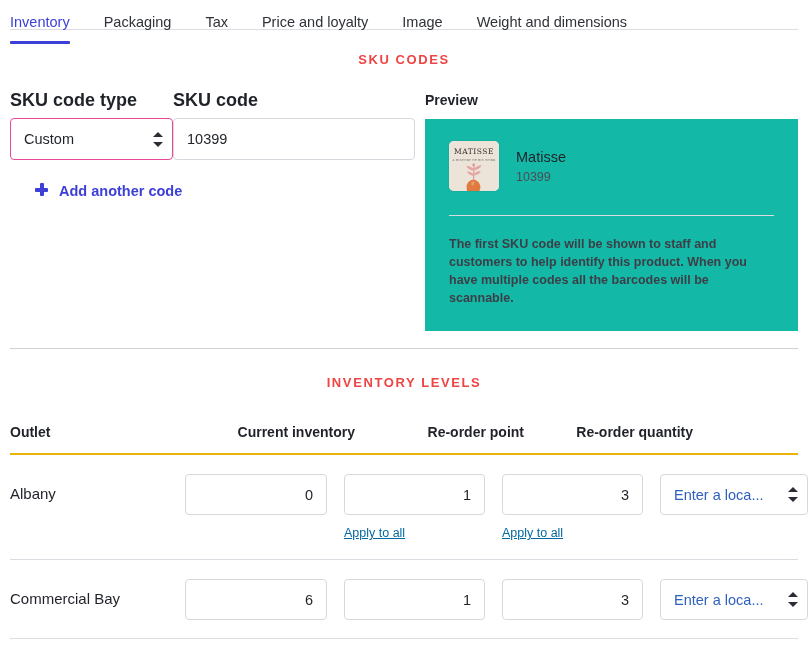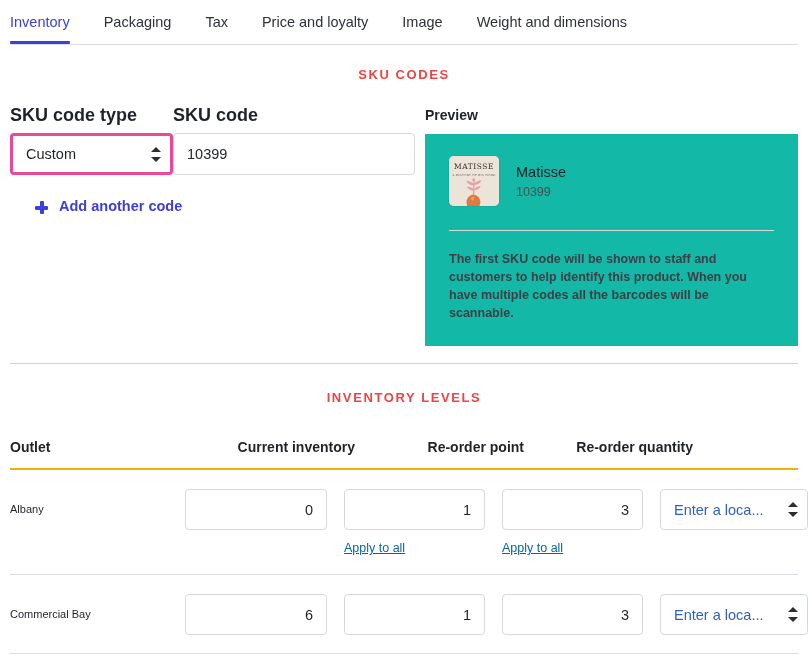--- a/index.html
+++ b/index.html
@@ -12,21 +12,21 @@
     background: #ffffff;
     font-family: "Liberation Sans", sans-serif;
     color: #1f2229;
     overflow: hidden;
     position: relative;
   }
 
   
   .tabbar {
     position: relative;
-    height: 45px;
+    height: 30px;
     padding: 0 10px;
     box-sizing: border-box;
     display: flex;
     align-items: flex-start;
   }
   .tabbar::after {
     content: "";
     position: absolute;
     left: 10px;
     right: 10px;
@@ -99,21 +99,21 @@
   .field-row {
     display: flex;
     margin-top: 9px;
   }
 
   .select-box {
     width: 163px;
     flex: 0 0 163px;
     height: 42px;
     box-sizing: border-box;
-    border: 3px solid #ec4899;
+    border: 1px solid #ec4899;
     border-radius: 4px;
     background: #ffffff;
     display: flex;
     align-items: center;
     padding: 0 8px 0 13px;
     cursor: pointer;
   }
   .select-value {
     flex: 1;
     font-size: 14.5px;
@@ -147,21 +147,21 @@
     font-size: 14.5px;
     color: #1f2229;
     padding: 0 13px;
     outline: none;
   }
 
   .add-link {
     margin-top: 23px;
     margin-left: 25px;
     display: inline-flex;
-    align-items: flex-end;
+    align-items: flex-start;
     color: #3d40d6;
     font-size: 14.5px;
     font-weight: bold;
     cursor: pointer;
   }
   .plus-icon {
     position: relative;
     width: 13px;
     height: 13px;
     margin-right: 11px;
@@ -271,21 +271,21 @@
 
   .inv-row {
     display: flex;
     align-items: flex-start;
     padding-top: 19px;
     padding-bottom: 18px;
     border-bottom: 1px solid #dcdde3;
     position: relative;
   }
   .outlet-name {
-    font-size: 11px;
+    font-size: 15px;
     color: #1f2229;
     line-height: 18px;
     padding-top: 11px;
   }
   .cell {
     box-sizing: border-box;
     padding-right: 17px;
   }
   .cell.last { padding-right: 0; }
 

